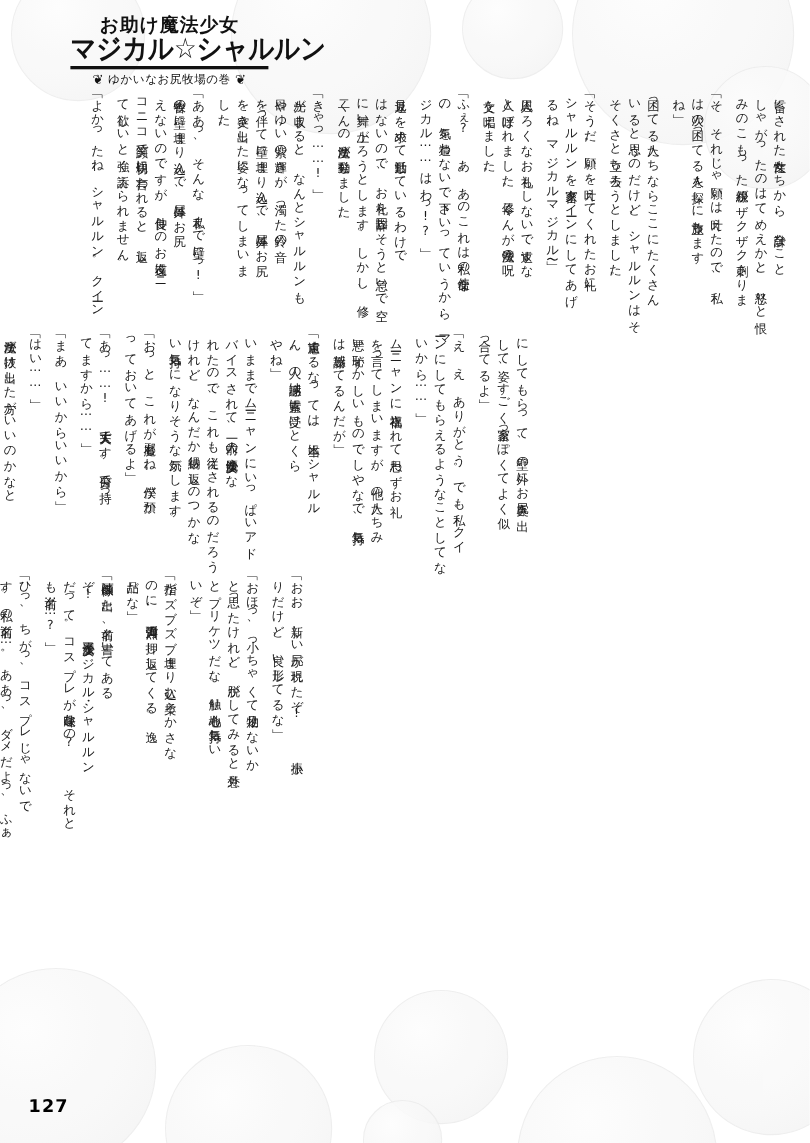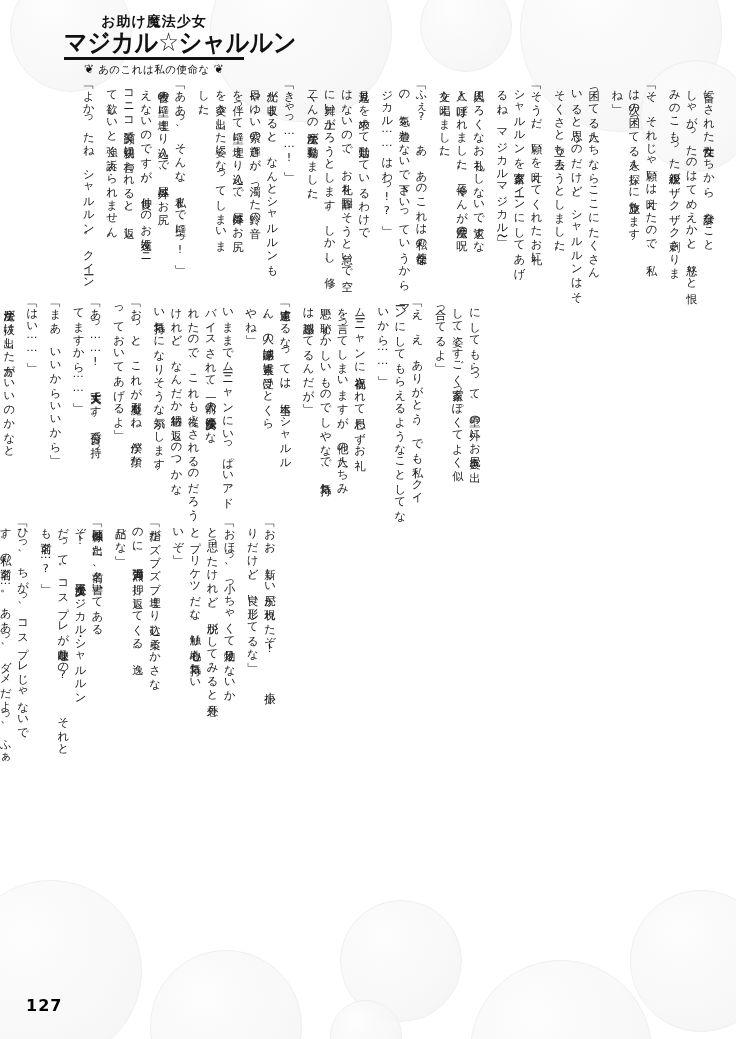--- a/index.html
+++ b/index.html
@@ -39,24 +39,24 @@
   .logo {
     position: absolute;
     left: 64px;
     top: 14px;
     width: 180px;
     text-align: center;
     color: #111;
     line-height: 1;
   }
   .logo .line-small {
-    font-size: 14px;
+    font-size: 17px;
     font-weight: bold;
     letter-spacing: 1px;
-    font-family: Liberation Sans, sans-serif;
+    font-family: Liberation Serif, serif;
   }
   .logo .line-main {
     font-size: 23px;
     font-weight: bold;
     letter-spacing: 0px;
     margin-top: 3px;
     font-family: "DejaVu Sans", "Liberation Sans", sans-serif;
     transform: scaleY(1.12);
     white-space: nowrap;
   }
@@ -138,21 +138,21 @@
 </div>
 
 <div class="page">
 
   <div class="logo">
     <div class="line-small">お助け魔法少女</div>
     <div class="line-main">マジカル☆シャルルン</div>
     <div class="rule"></div>
     <div class="sub-wrap">
       <span class="swirl">❦</span>
-      <span class="line-sub">あのこれは私の使命な</span>
+      <span class="line-sub">ゆかいなお尻牧場の巻</span>
       <span class="swirl">❦</span>
     </div>
   </div>
 
   <div class="block group-a" id="block1">
     <div class="vcol">畜にされた女性たちから、余計なこと
 しゃがったのはてめえかと、怒りと恨
 みのこもった視線がザクザク刺さりま</div>
     <div class="vcol">「そ、それじゃ願いは叶えたので、私
 は次の困ってる人を探しに旅立ちます

